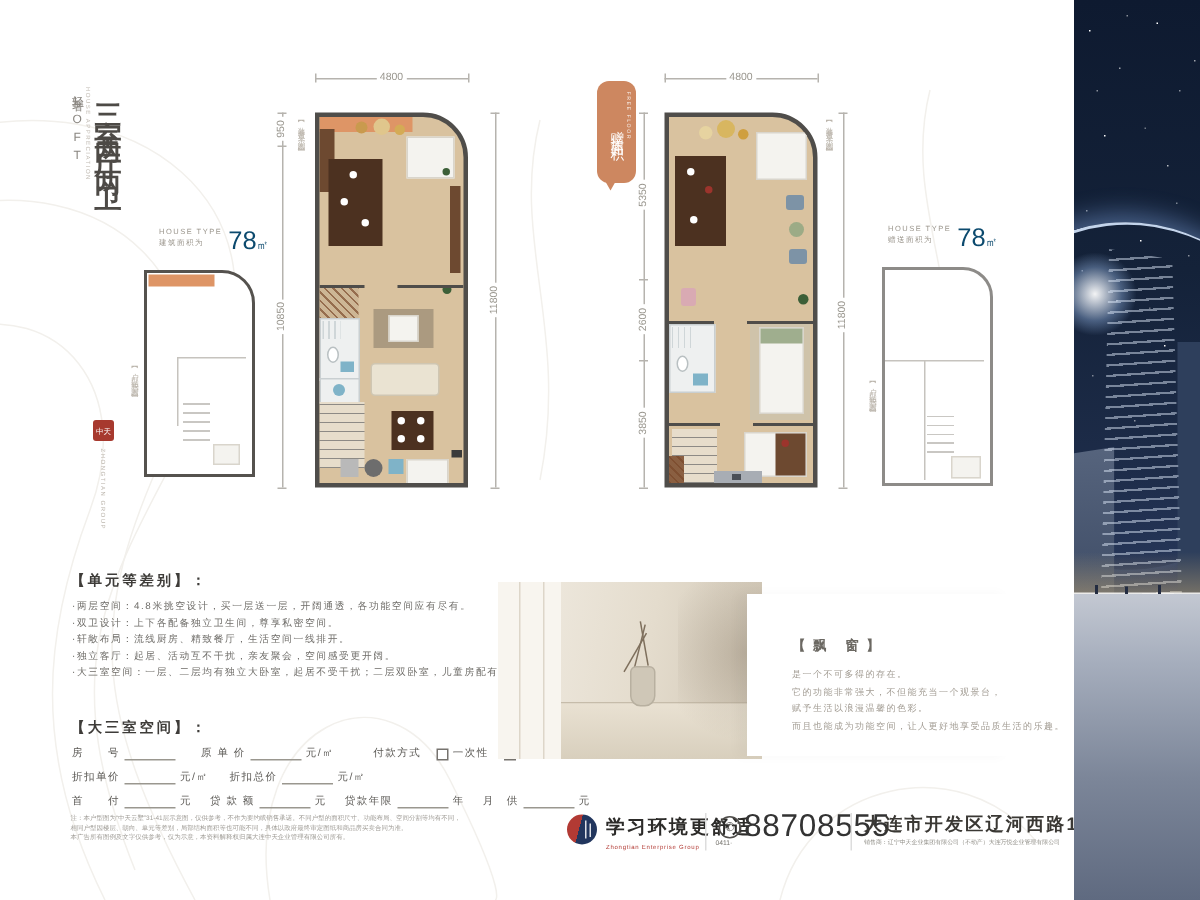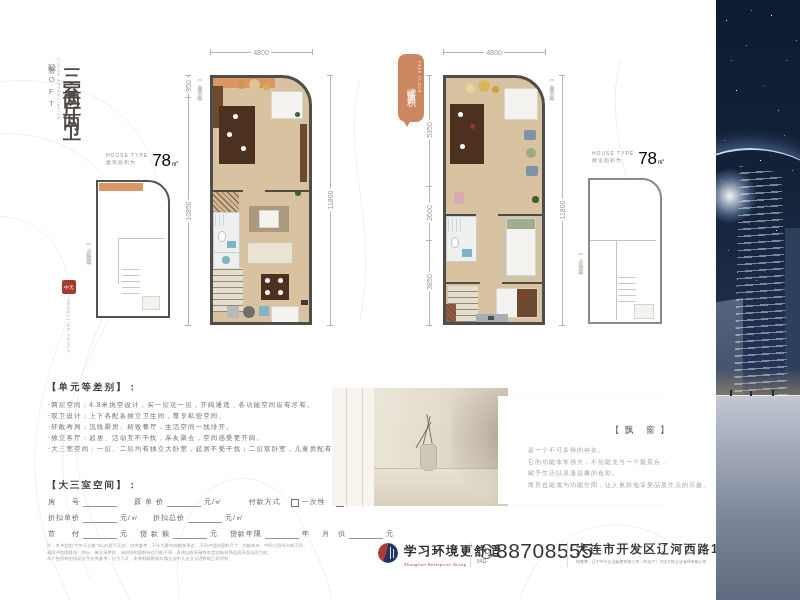--- a/index.html
+++ b/index.html
@@ -26,21 +26,21 @@
   .tick-v{width:0;height:6px;border-left:1px solid #b6b3ae;}
   .tick-h{width:6px;height:0;border-top:1px solid #b6b3ae;}
   .dim-label{font-size:7px;color:#9a978f;background:#fff;padding:0 2px;white-space:nowrap;}
   .dim-label-h{transform:translate(-50%,-50%);}
   .dim-label-v{transform:translate(-50%,-50%) rotate(-90deg);}
   .vnote{font-size:5px;letter-spacing:2px;color:#bcb6ad;}
 
   
   .ht-label{display:flex;align-items:flex-start;gap:4px;}
   .ht-small{font-size:5px;color:#9a958c;letter-spacing:1px;line-height:7px;white-space:nowrap;}
-  .ht-big{font-size:17px;color:#000000;line-height:17px;}
+  .ht-big{font-size:17px;color:#0c4a6e;line-height:17px;}
   .ht-unit{font-size:8px;}
 
   
   .plan-main{border:3px solid #4f4d4a;border-top-right-radius:30px;background:#d9c29f;overflow:hidden;}
   .plan-small{background:#fff;overflow:visible;}
   .psl{border:2.5px solid #55524e;border-top-right-radius:22px;}
   .psr{border:2px solid #8d8b88;border-top-right-radius:20px;}
   .f{position:absolute;}
   .orange{background:#de9566;}
   .wooddark{background:#4c3120;}
@@ -84,21 +84,21 @@
   .photo{left:332px;top:388px;width:176px;height:118px;
          background:linear-gradient(100deg,#f1ece3 0%,#e4dccd 55%,#cfc5b4 100%);overflow:hidden;}
   .win{left:0;top:0;width:42px;height:118px;background:#f8f5ef;}
   .mull{width:1px;height:118px;background:#ddd6c9;}
   .sill{left:42px;top:80px;width:134px;height:1px;background:#c6bcaa;}
   .sillface{left:42px;top:81px;width:134px;height:37px;background:linear-gradient(180deg,#e9e1d2,#d8cfbd);}
   .vase{left:88px;top:56px;width:15px;height:25px;background:#cfc7b7;border:1px solid #b8b0a0;
         border-radius:4px 4px 7px 7px;}
   .branch{width:1px;height:30px;background:#7e6f5c;}
   .card{left:498px;top:396px;width:176px;height:108px;background:#fff;box-shadow:-6px 0 8px rgba(0,0,0,.03);}
-  .card-head{font-size:9px;font-weight:normal;letter-spacing:5px;color:#6b6862;text-align:right;}
+  .card-head{font-size:9px;font-weight:bold;letter-spacing:5px;color:#6b6862;}
   .card-line{font-size:6px;letter-spacing:1px;color:#a39d94;line-height:11.5px;white-space:nowrap;}
 
   
   .logo-ic{left:378px;top:543px;width:20px;height:20px;border-radius:50%;
            background:linear-gradient(105deg,#b23a34 42%,#22365e 42%);overflow:hidden;}
   .logo-stripe{position:absolute;width:1px;background:#fff;opacity:.85;}
   .co-name{font-size:12.5px;font-weight:bold;color:#2c2b29;letter-spacing:1.5px;white-space:nowrap;}
   .co-en{font-size:4px;color:#b23a34;letter-spacing:.5px;margin-top:2px;}
   .fdiv{width:1px;height:25px;background:#ddd;top:542px;}
   .ph-ic{left:479px;top:544px;width:13px;height:13px;border:1px solid #4f4d4a;border-radius:50%;

